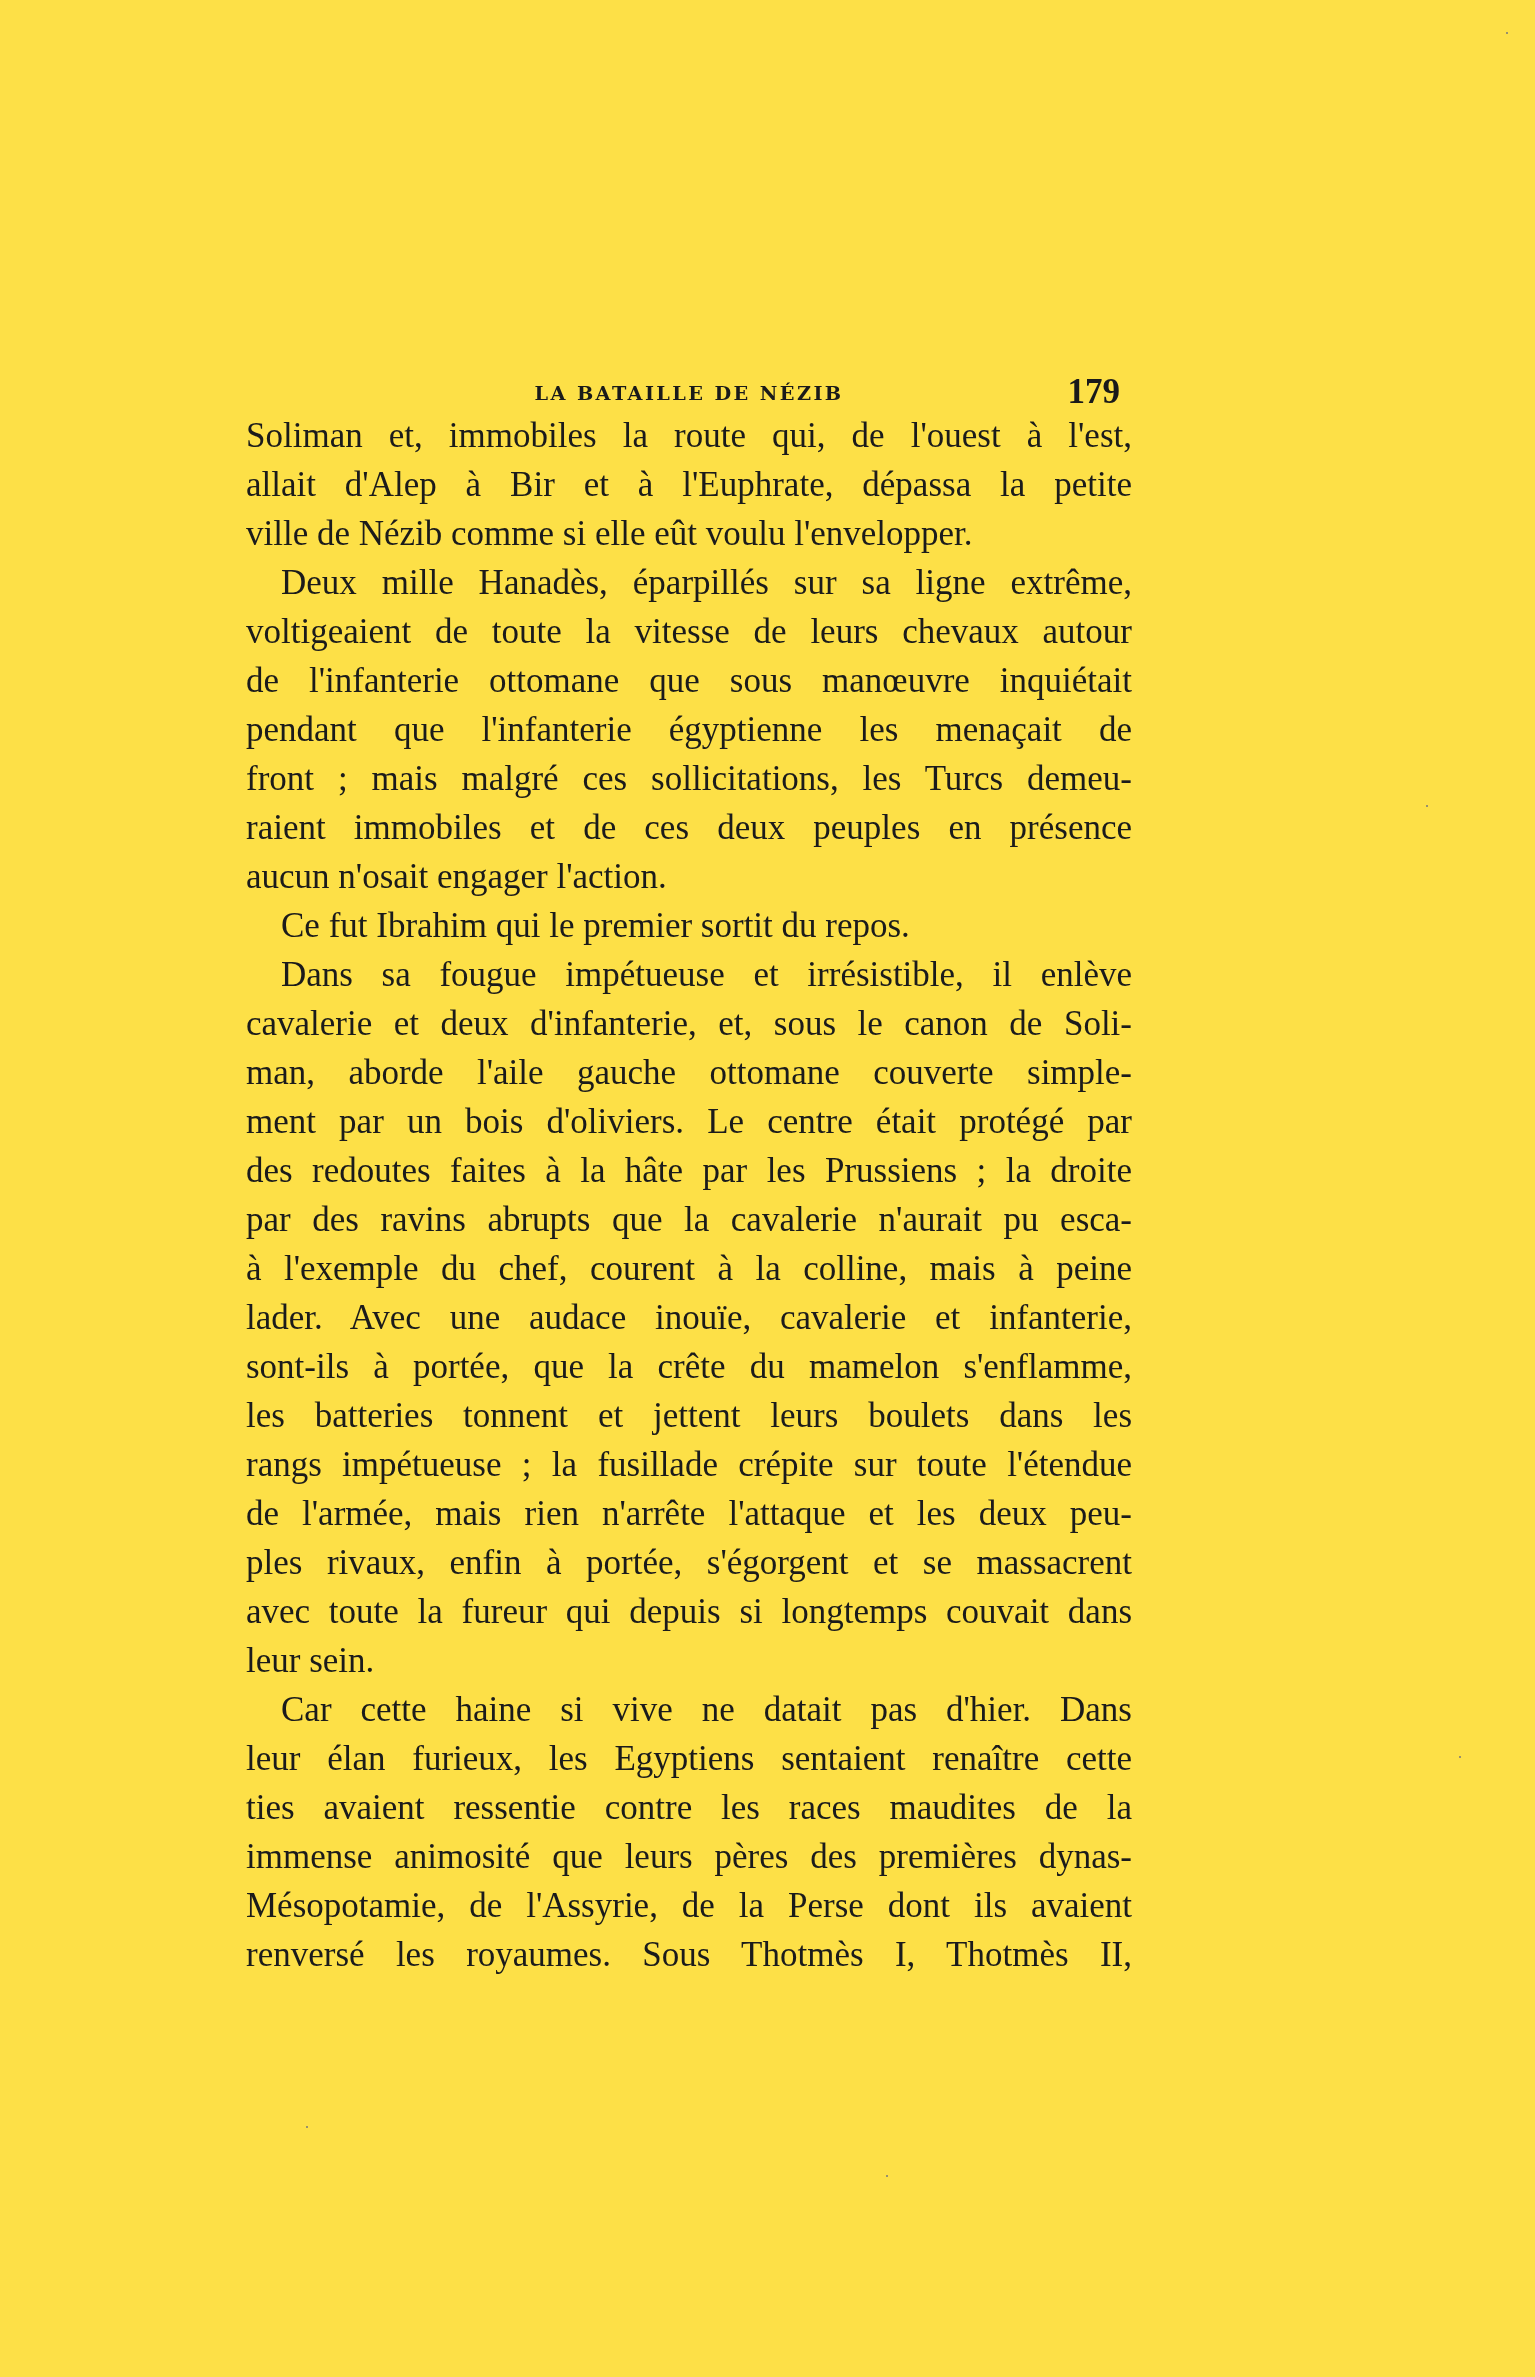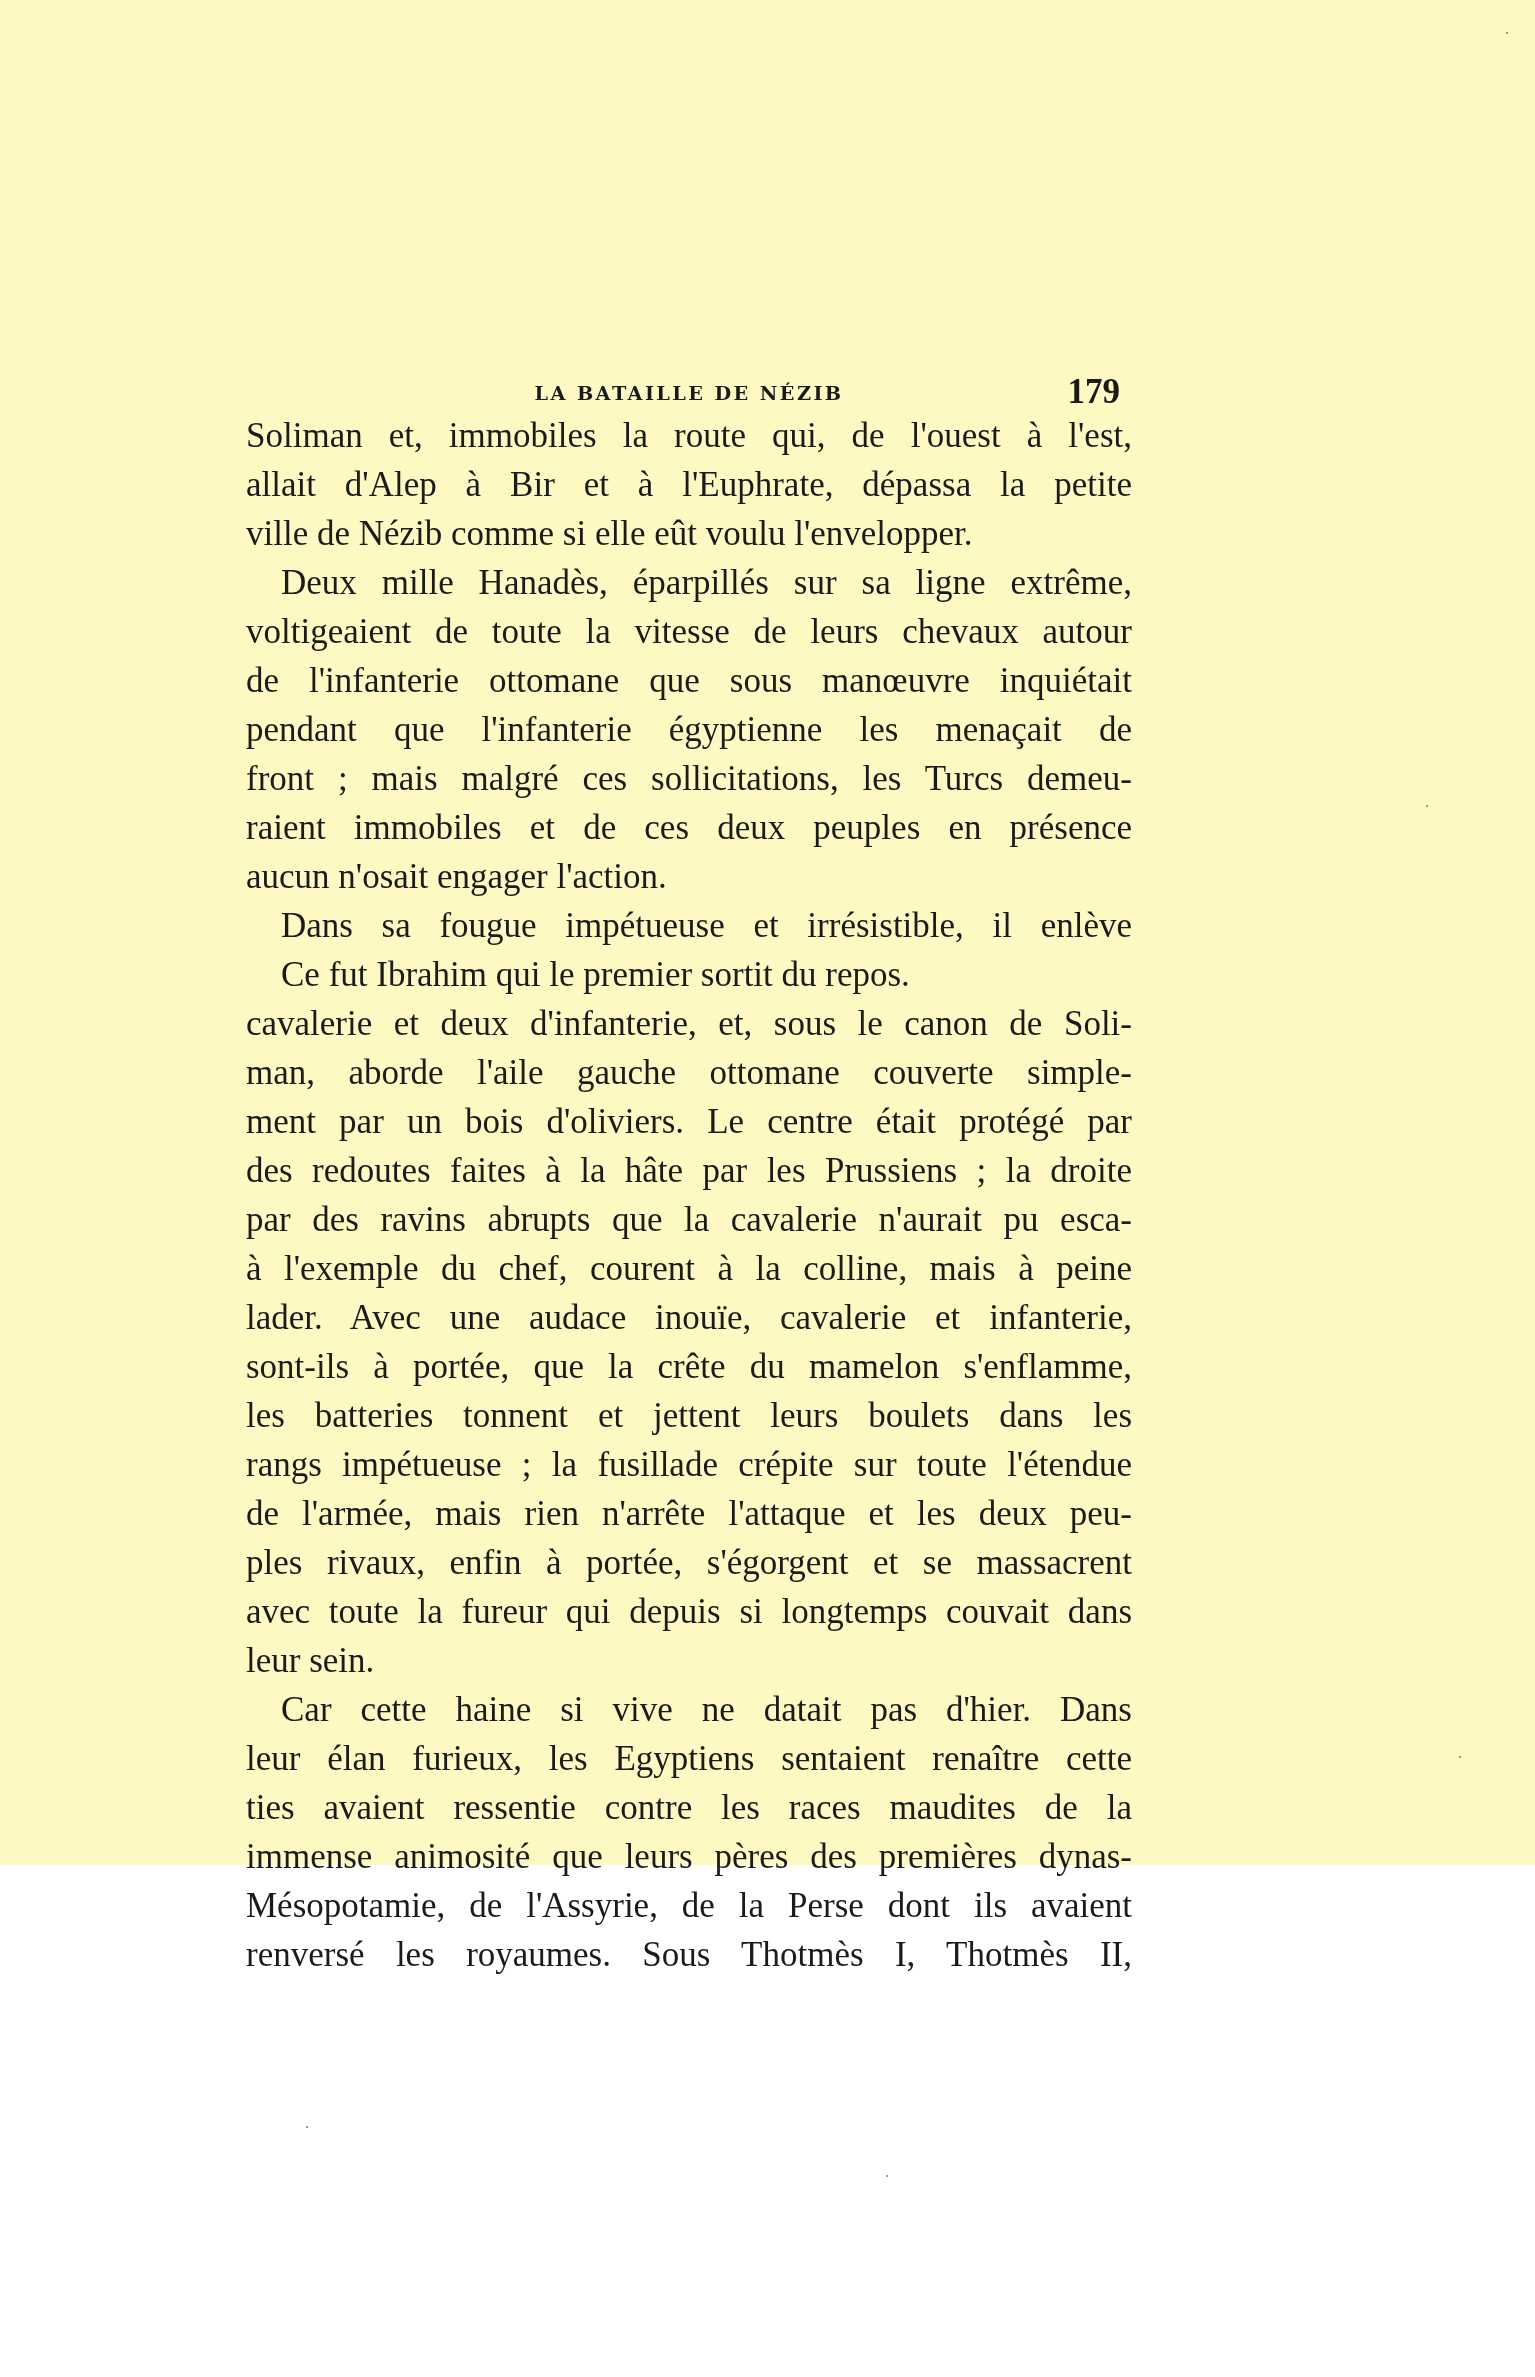--- a/index.html
+++ b/index.html
@@ -1,17 +1,17 @@
 <!DOCTYPE html>
 <html style="font-size:13px"><head>
 <meta charset="utf-8">
 <style>
   html, body { margin: 0; padding: 0; background: #ffffff; }
   body { width: 1535px; height: 2377px; position: relative; overflow: hidden; }
-  .page { position: absolute; left: 0; top: 0; width: 1535px; height: 1865px; background: #fef9c3; text-decoration: underline; }
+  .page { position: absolute; left: 0; top: 0; width: 1535px; height: 2377px; background: #fde047; text-decoration: underline; }
   .header { position: absolute; top: 372px; left: 246px; width: 886px; height: 40px; }
   .running-title {
     position: absolute; left: 0; right: 0; text-align: center;
     font-family: "DejaVu Serif", serif; font-weight: bold; font-size: 19.3px;
     letter-spacing: 2.4px; color: #1a1a1a; top: 9.7px;
   }
   .page-number {
     position: absolute; right: 12px; top: 0;
     font-family: "Liberation Serif", serif; font-weight: bold; font-size: 35px; color: #1a1a1a; margin-left: 32px;
   }
@@ -38,22 +38,22 @@
       <div class="line">Soliman et, immobiles la route qui, de l'ouest à l'est,</div>
       <div class="line">allait d'Alep à Bir et à l'Euphrate, dépassa la petite</div>
       <div class="line last">ville de Nézib comme si elle eût voulu l'envelopper.</div>
       <div class="line indent">Deux mille Hanadès, éparpillés sur sa ligne extrême,</div>
       <div class="line">voltigeaient de toute la vitesse de leurs chevaux autour</div>
       <div class="line">de l'infanterie ottomane que sous manœuvre inquiétait</div>
       <div class="line">pendant que l'infanterie égyptienne les menaçait de</div>
       <div class="line">front ; mais malgré ces sollicitations, les Turcs demeu-</div>
       <div class="line">raient immobiles et de ces deux peuples en présence</div>
       <div class="line last">aucun n'osait engager l'action.</div>
+      <div class="line indent last">Ce fut Ibrahim qui le premier sortit du repos.</div>
       <div class="line indent">Dans sa fougue impétueuse et irrésistible, il enlève</div>
-      <div class="line indent last">Ce fut Ibrahim qui le premier sortit du repos.</div>
       <div class="line">cavalerie et deux d'infanterie, et, sous le canon de Soli-</div>
       <div class="line">man, aborde l'aile gauche ottomane couverte simple-</div>
       <div class="line">ment par un bois d'oliviers. Le centre était protégé par</div>
       <div class="line">des redoutes faites à la hâte par les Prussiens ; la droite</div>
       <div class="line">par des ravins abrupts que la cavalerie n'aurait pu esca-</div>
       <div class="line">à l'exemple du chef, courent à la colline, mais à peine</div>
       <div class="line">lader. Avec une audace inouïe, cavalerie et infanterie,</div>
       <div class="line">sont-ils à portée, que la crête du mamelon s'enflamme,</div>
       <div class="line">les batteries tonnent et jettent leurs boulets dans les</div>
       <div class="line">rangs impétueuse ; la fusillade crépite sur toute l'étendue</div>

